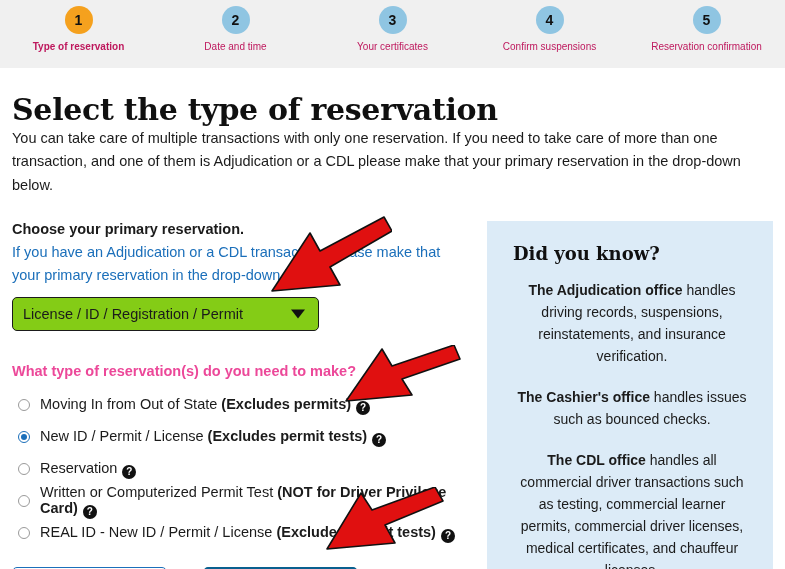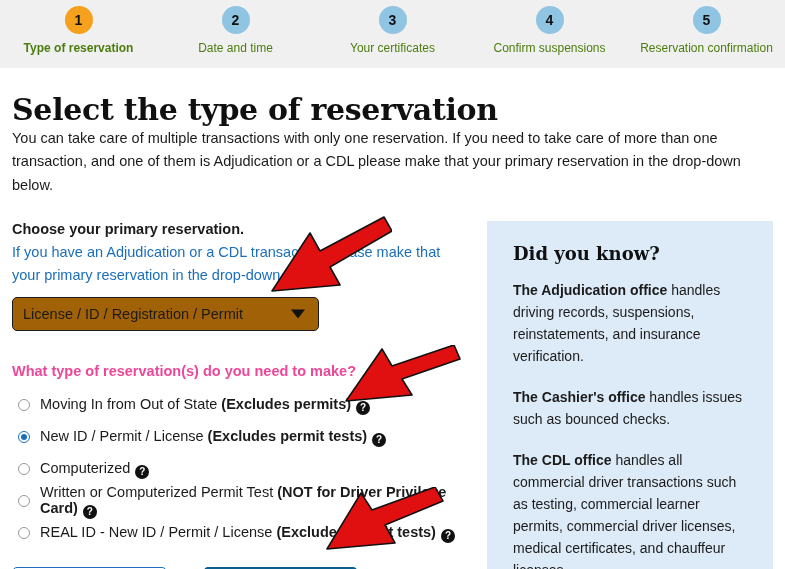--- a/index.html
+++ b/index.html
@@ -42,22 +42,22 @@
     display: flex;
     align-items: center;
     justify-content: center;
     line-height: 1;
   }
   .step.active .step-circle {
     background: #f5a11e;
   }
   .step-label {
     margin-top: 7px;
-    font-size: 12px;
-    color: #4d7c0f;
+    font-size: 10px;
+    color: #be185d;
     white-space: nowrap;
   }
   .step.active .step-label {
     font-weight: bold;
   }
 
   
   .page {
     padding: 0 12px;
     position: relative;
@@ -108,21 +108,21 @@
     color: #1b6fba;
     max-width: 440px;
   }
   .select-wrap {
     margin-top: 11px;
     position: relative;
     width: 307px;
     height: 34px;
     border: 1.5px solid #1b1b1b;
     border-radius: 5px;
-    background: #a16207;
+    background: #84cc16;
     box-sizing: border-box;
     display: flex;
     align-items: center;
   }
   .select-value {
     font-size: 14.5px;
     color: #1b1b1b;
     padding-left: 10px;
   }
   .select-caret {
@@ -234,20 +234,21 @@
     font-size: 18px;
     font-weight: bold;
     color: #101010;
     margin: 0 0 16px 0;
   }
   .panel-p {
     font-size: 14px;
     line-height: 1.57;
     color: #1b1b1b;
     margin: 0 0 19px 0;
+    text-align: center;
   }
   .panel-p .b {
     font-weight: bold;
   }
 
   
   .arrow {
     position: absolute;
     pointer-events: none;
   }
@@ -305,21 +306,21 @@
           <span class="radio-text"><span>Moving In from Out of State </span><span class="b">(Excludes permits)</span><span class="help-icon">?</span></span>
         </div>
 
         <div class="radio-row selected">
           <span class="radio-mark"></span>
           <span class="radio-text"><span>New ID / Permit / License </span><span class="b">(Excludes permit tests)</span><span class="help-icon">?</span></span>
         </div>
 
         <div class="radio-row">
           <span class="radio-mark"></span>
-          <span class="radio-text"><span>Computerized</span><span class="b"></span><span class="help-icon">?</span></span>
+          <span class="radio-text"><span>Reservation</span><span class="b"></span><span class="help-icon">?</span></span>
         </div>
 
         <div class="radio-row">
           <span class="radio-mark"></span>
           <span class="radio-text"><span>Written or Computerized Permit Test </span><span class="b">(NOT for Driver Privilege Card)</span><span class="help-icon">?</span></span>
         </div>
 
         <div class="radio-row">
           <span class="radio-mark"></span>
           <span class="radio-text"><span>REAL ID - New ID / Permit / License </span><span class="b">(Excludes permit tests)</span><span class="help-icon">?</span></span>

